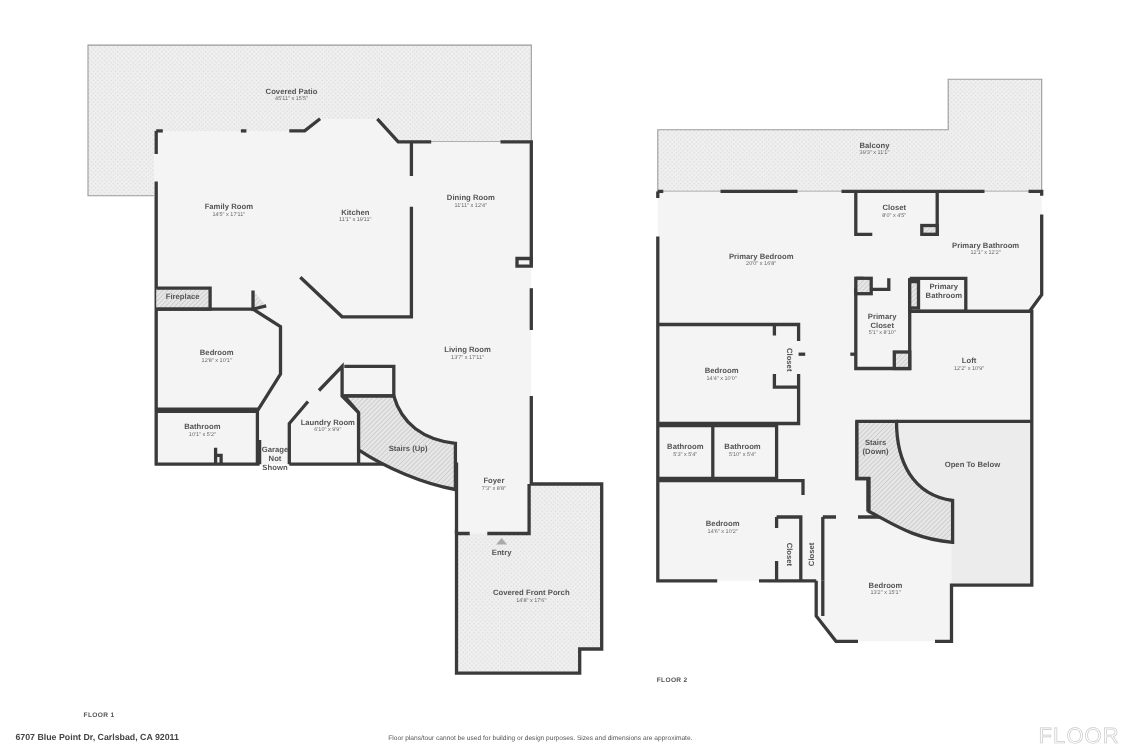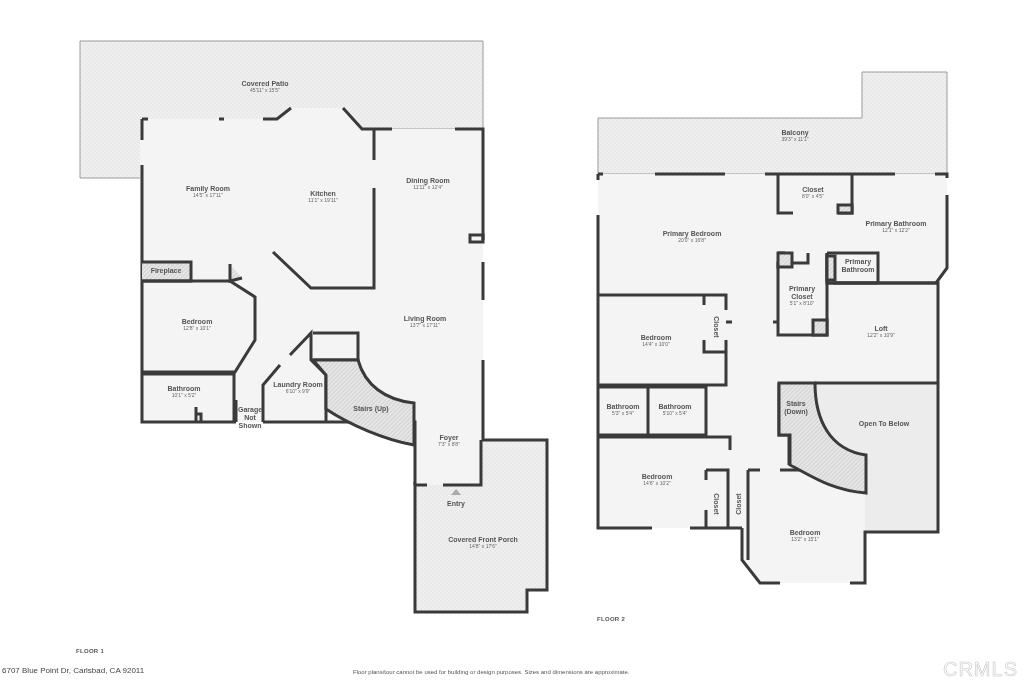--- a/index.html
+++ b/index.html
@@ -3,21 +3,21 @@
 <meta charset="utf-8">
 <style>
   html, body { margin:0; padding:0; background:#ffffff; }
   body { width:1024px; height:682px; position:relative; overflow:hidden; font-family:"Liberation Sans", "DejaVu Sans", sans-serif; }
   #plan { position:absolute; left:0; top:0; width:1024px; height:682px; }
   .lbl { position:absolute; transform:translate(-50%,-50%); text-align:center; color:#555; white-space:nowrap; line-height:1.15; }
   .lbl .n { font-size:7px; font-weight:bold; display:block; }
   .lbl .d { font-size:5px; display:block; color:#666; }
   .lbl.vert { transform:translate(-50%,-50%) rotate(90deg); }
   .floor-tag { position:absolute; font-size:6px; font-weight:bold; color:#555; letter-spacing:0.3px; }
-  .address { position:absolute; left:2px; top:666px; font-size:8px; font-weight:normal; color:#444; }
+  .address { position:absolute; left:14px; top:666px; font-size:8px; font-weight:bold; color:#444; }
   .disclaimer { position:absolute; left:353px; top:669px; font-size:6px; color:#555; }
   .brand { position:absolute; right:6px; top:658px; font-size:20px; color:#fff; -webkit-text-stroke:0.6px #c8c8c8; font-weight:normal; letter-spacing:1px; }
 </style>
 </head>
 <body>
 
 <svg id="plan" viewBox="0 0 1024 682" xmlns="http://www.w3.org/2000/svg">
   <defs>
     <pattern id="dots" width="4" height="4" patternUnits="userSpaceOnUse">
       <rect width="4" height="4" fill="#efefef"></rect>
@@ -254,13 +254,13 @@
 </div>
 <div class="lbl" style="left:805px;top:536px">
   <span class="n">Bedroom</span>
   <span class="d">13'2" x 15'1"</span>
 </div>
 
 <div class="floor-tag" style="left:76px;top:648px">FLOOR 1</div>
 <div class="floor-tag" style="left:597px;top:616px">FLOOR 2</div>
 <div class="address">6707 Blue Point Dr, Carlsbad, CA 92011</div>
 <div class="disclaimer">Floor plans/tour cannot be used for building or design purposes. Sizes and dimensions are approximate.</div>
-<div class="brand">CRMLS</div>
+<div class="brand">FLOOR</div>
 
 </body></html>

